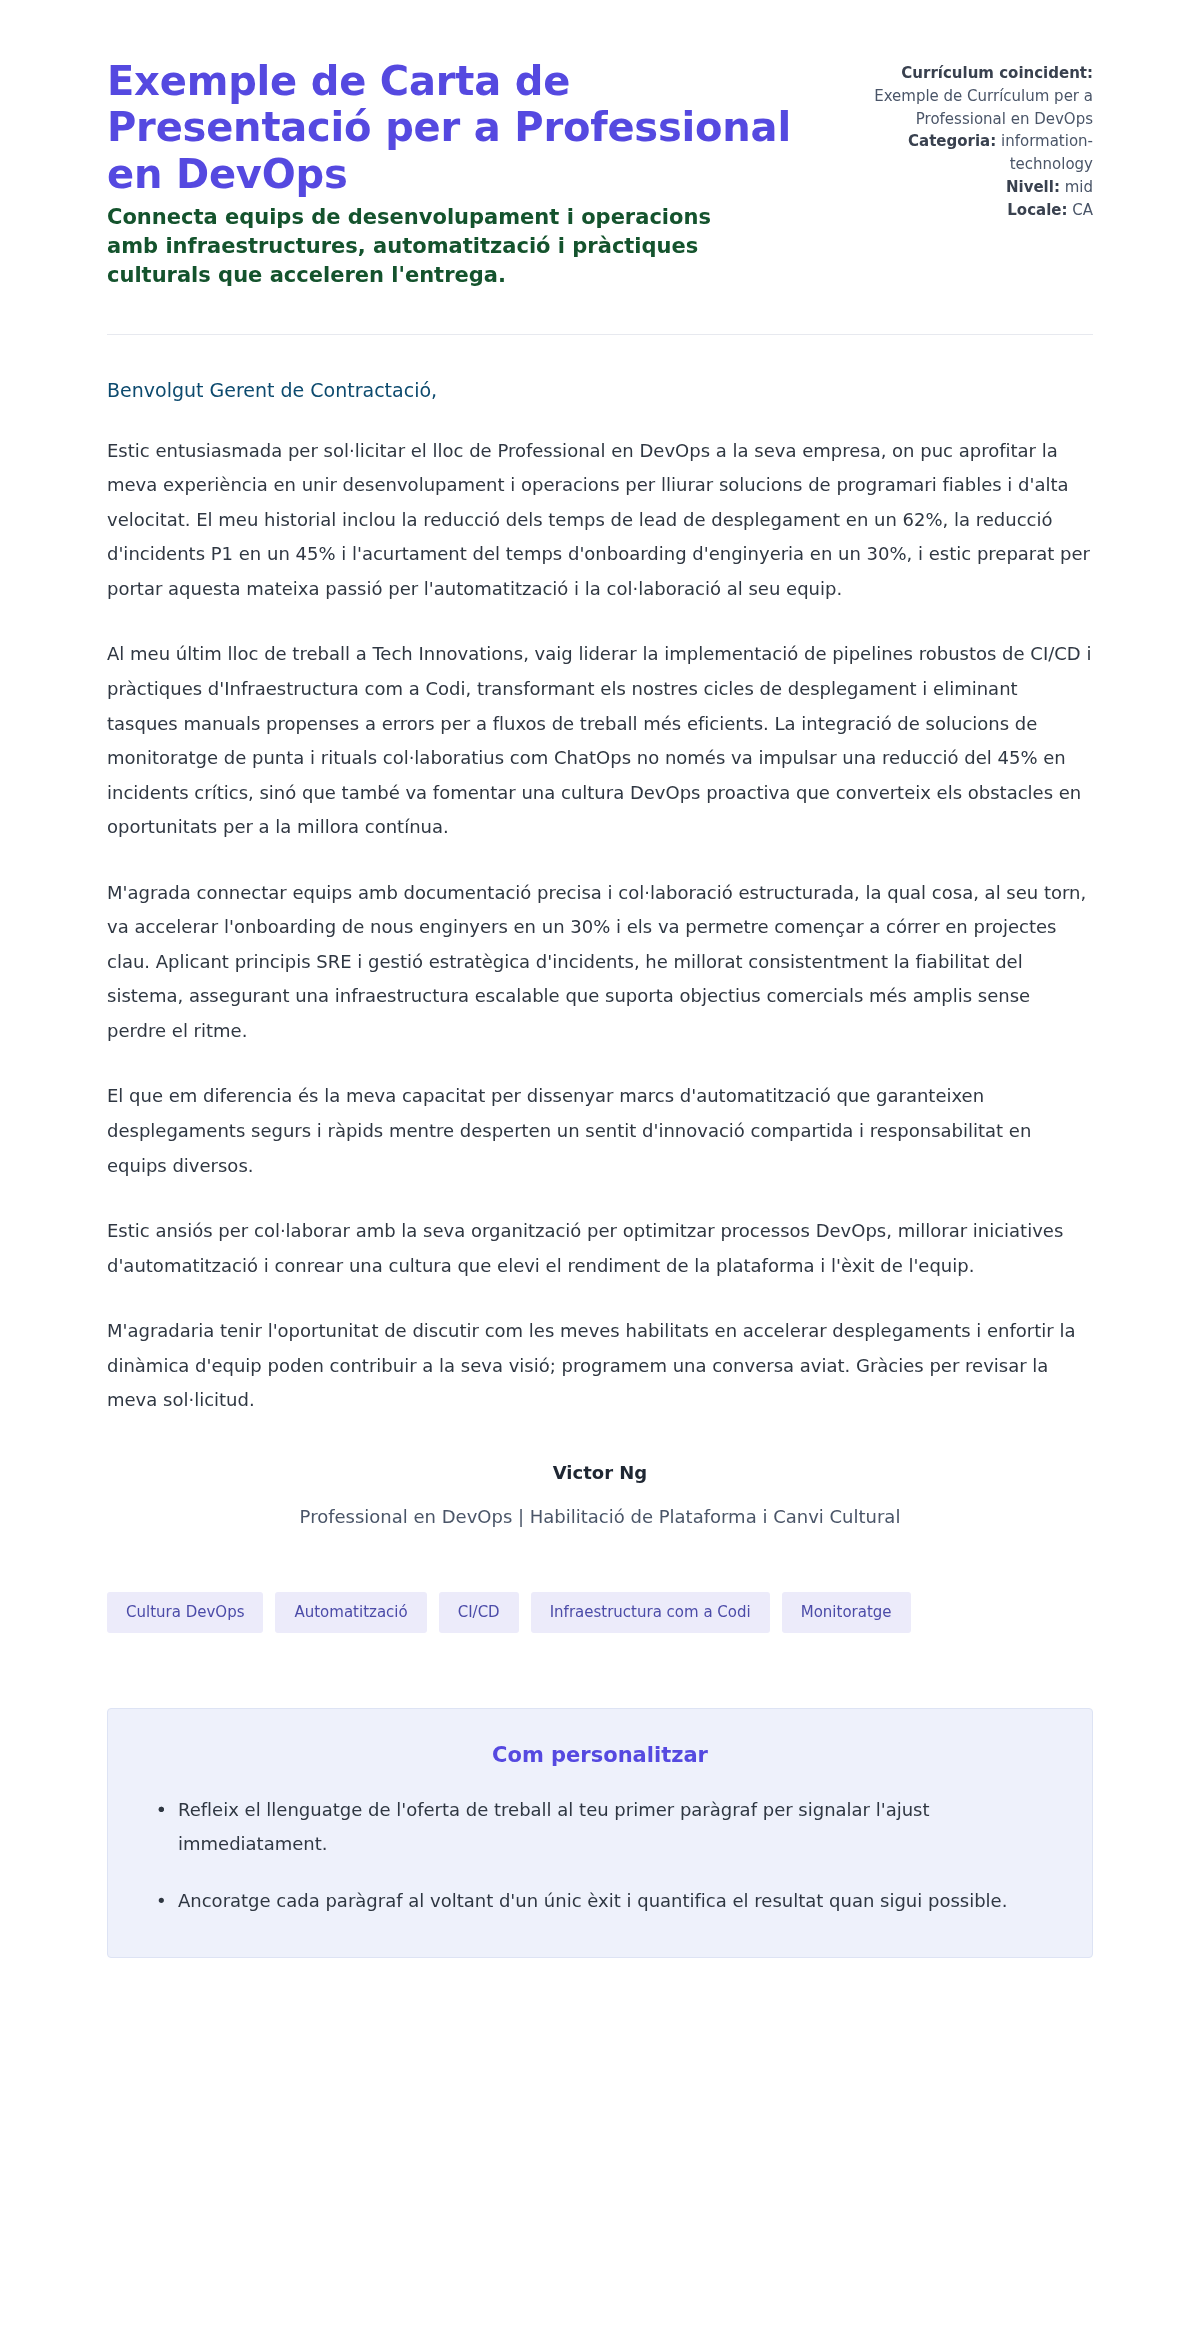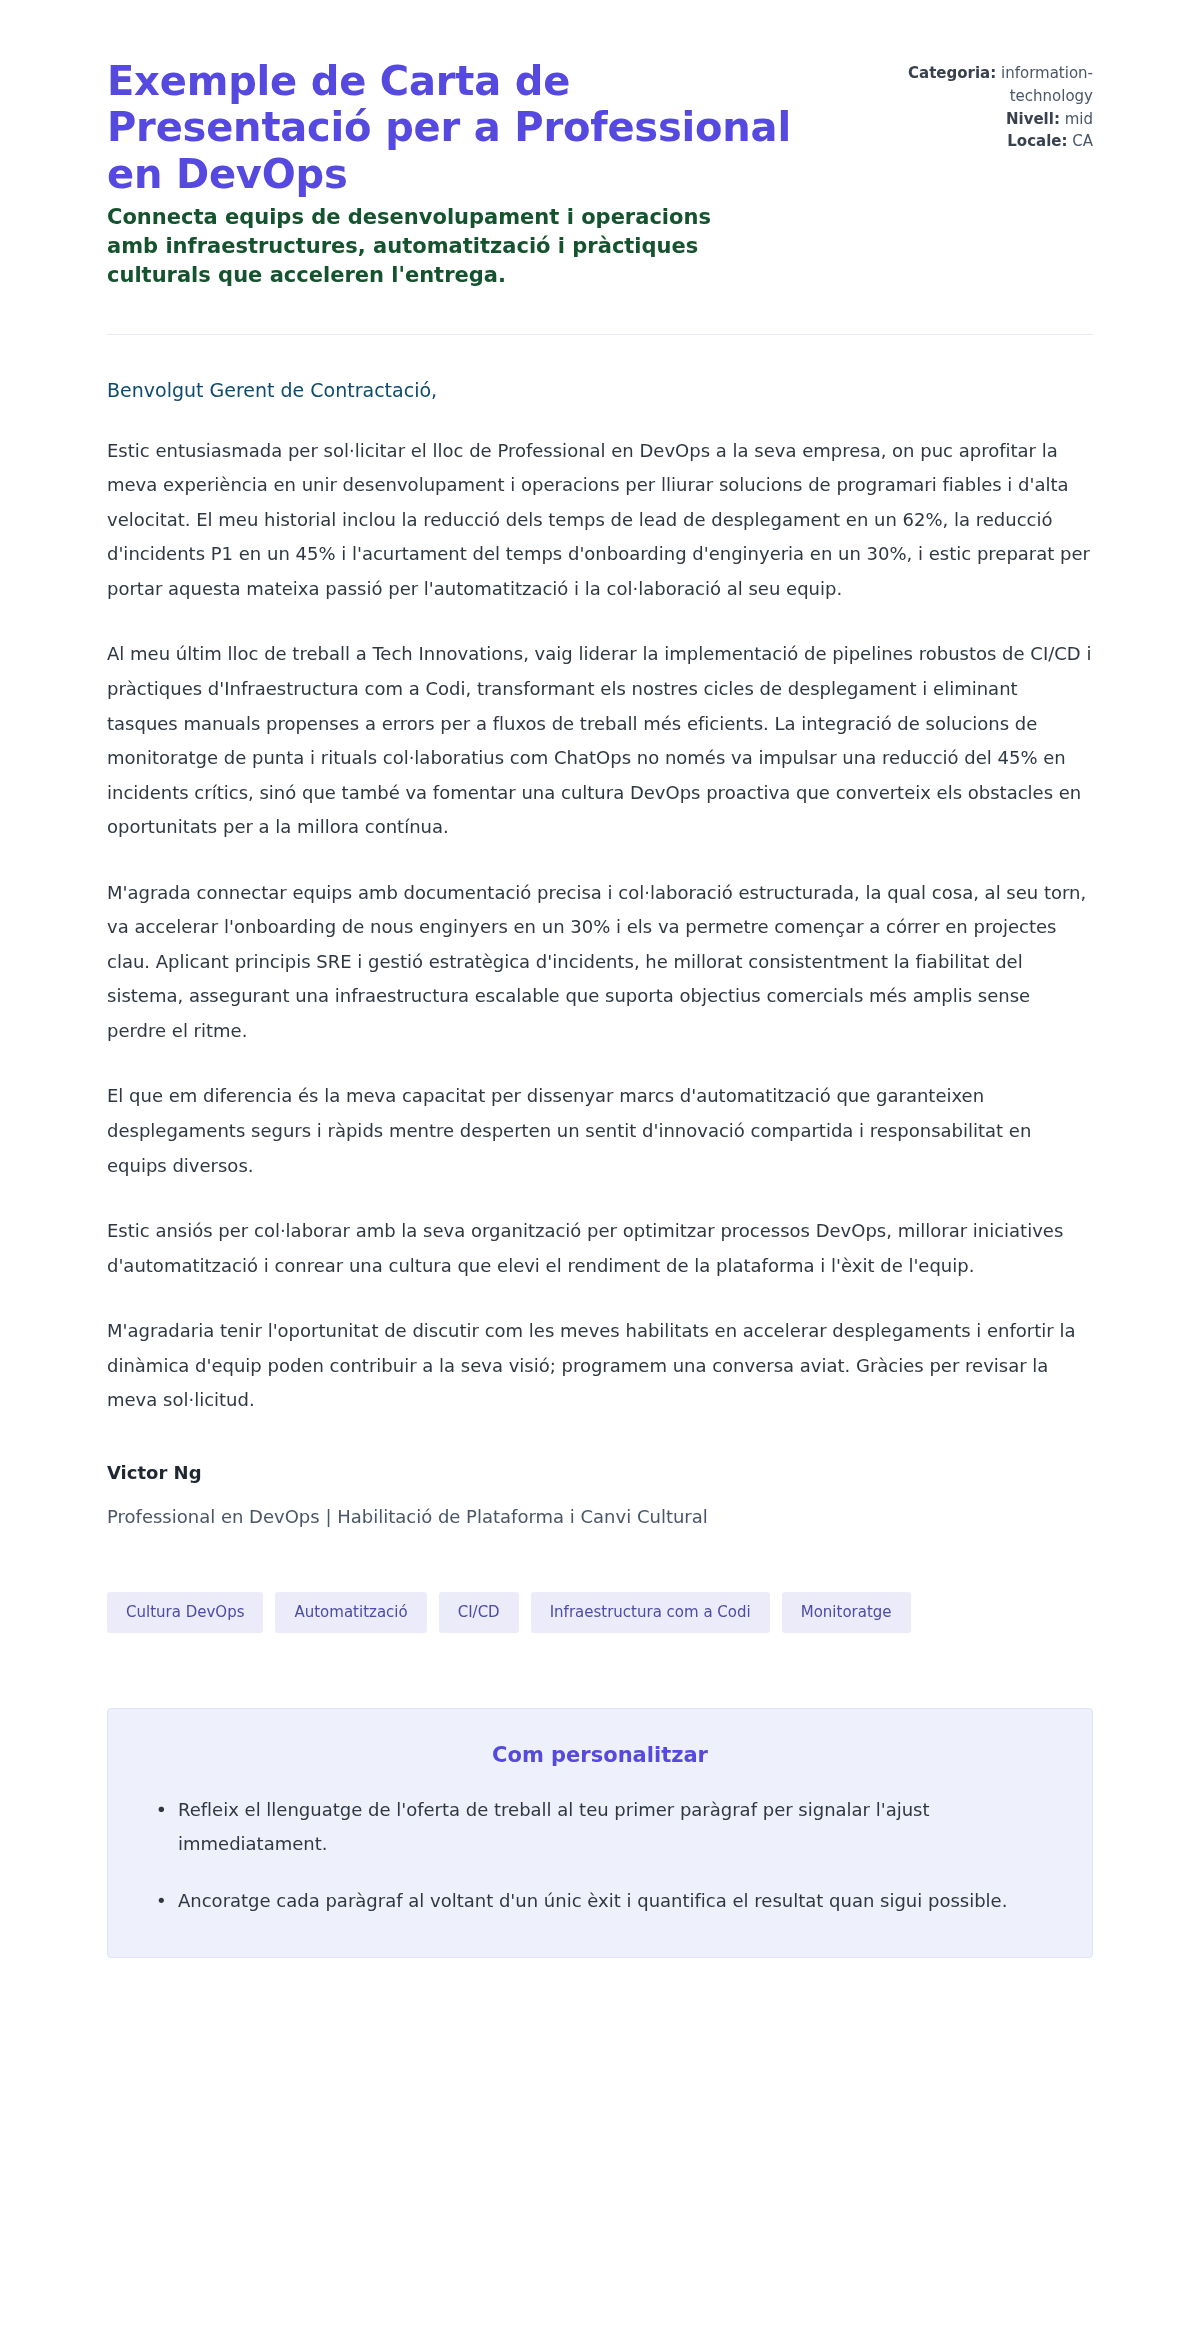--- a/index.html
+++ b/index.html
@@ -96,20 +96,21 @@
     font-size: 18px;
     line-height: 1.92;
     color: #2f3742;
     margin: 0 0 31px 0;
     max-width: 990px;
   }
 
   
   .signature {
     margin-top: 42px;
+    text-align: center;
   }
   .sig-name {
     font-size: 18px;
     font-weight: 700;
     color: #1f2733;
     margin: 0 0 18px 0;
     line-height: 1.4;
   }
   .sig-role {
     font-size: 18px;
@@ -186,20 +187,24 @@
 
   <div class="header">
 
     <div class="header-left">
       <h1 class="doc-title">Exemple de Carta de Presentació per a Professional en DevOps</h1>
       <p class="doc-subtitle">Connecta equips de desenvolupament i operacions amb infraestructures, automatització i pràctiques culturals que acceleren l'entrega.</p>
     </div>
 
     <div class="header-meta">
 
+      <div class="meta-row">
+        <span class="meta-label">Currículum coincident:</span>
+        <span class="meta-block-value">Exemple de Currículum per a Professional en DevOps</span>
+      </div>
 
       <div class="meta-row">
         <span class="meta-label">Categoria:</span>
         <span class="meta-value">information-technology</span>
       </div>
 
       <div class="meta-row">
         <span class="meta-label">Nivell:</span>
         <span class="meta-value">mid</span>
       </div>

